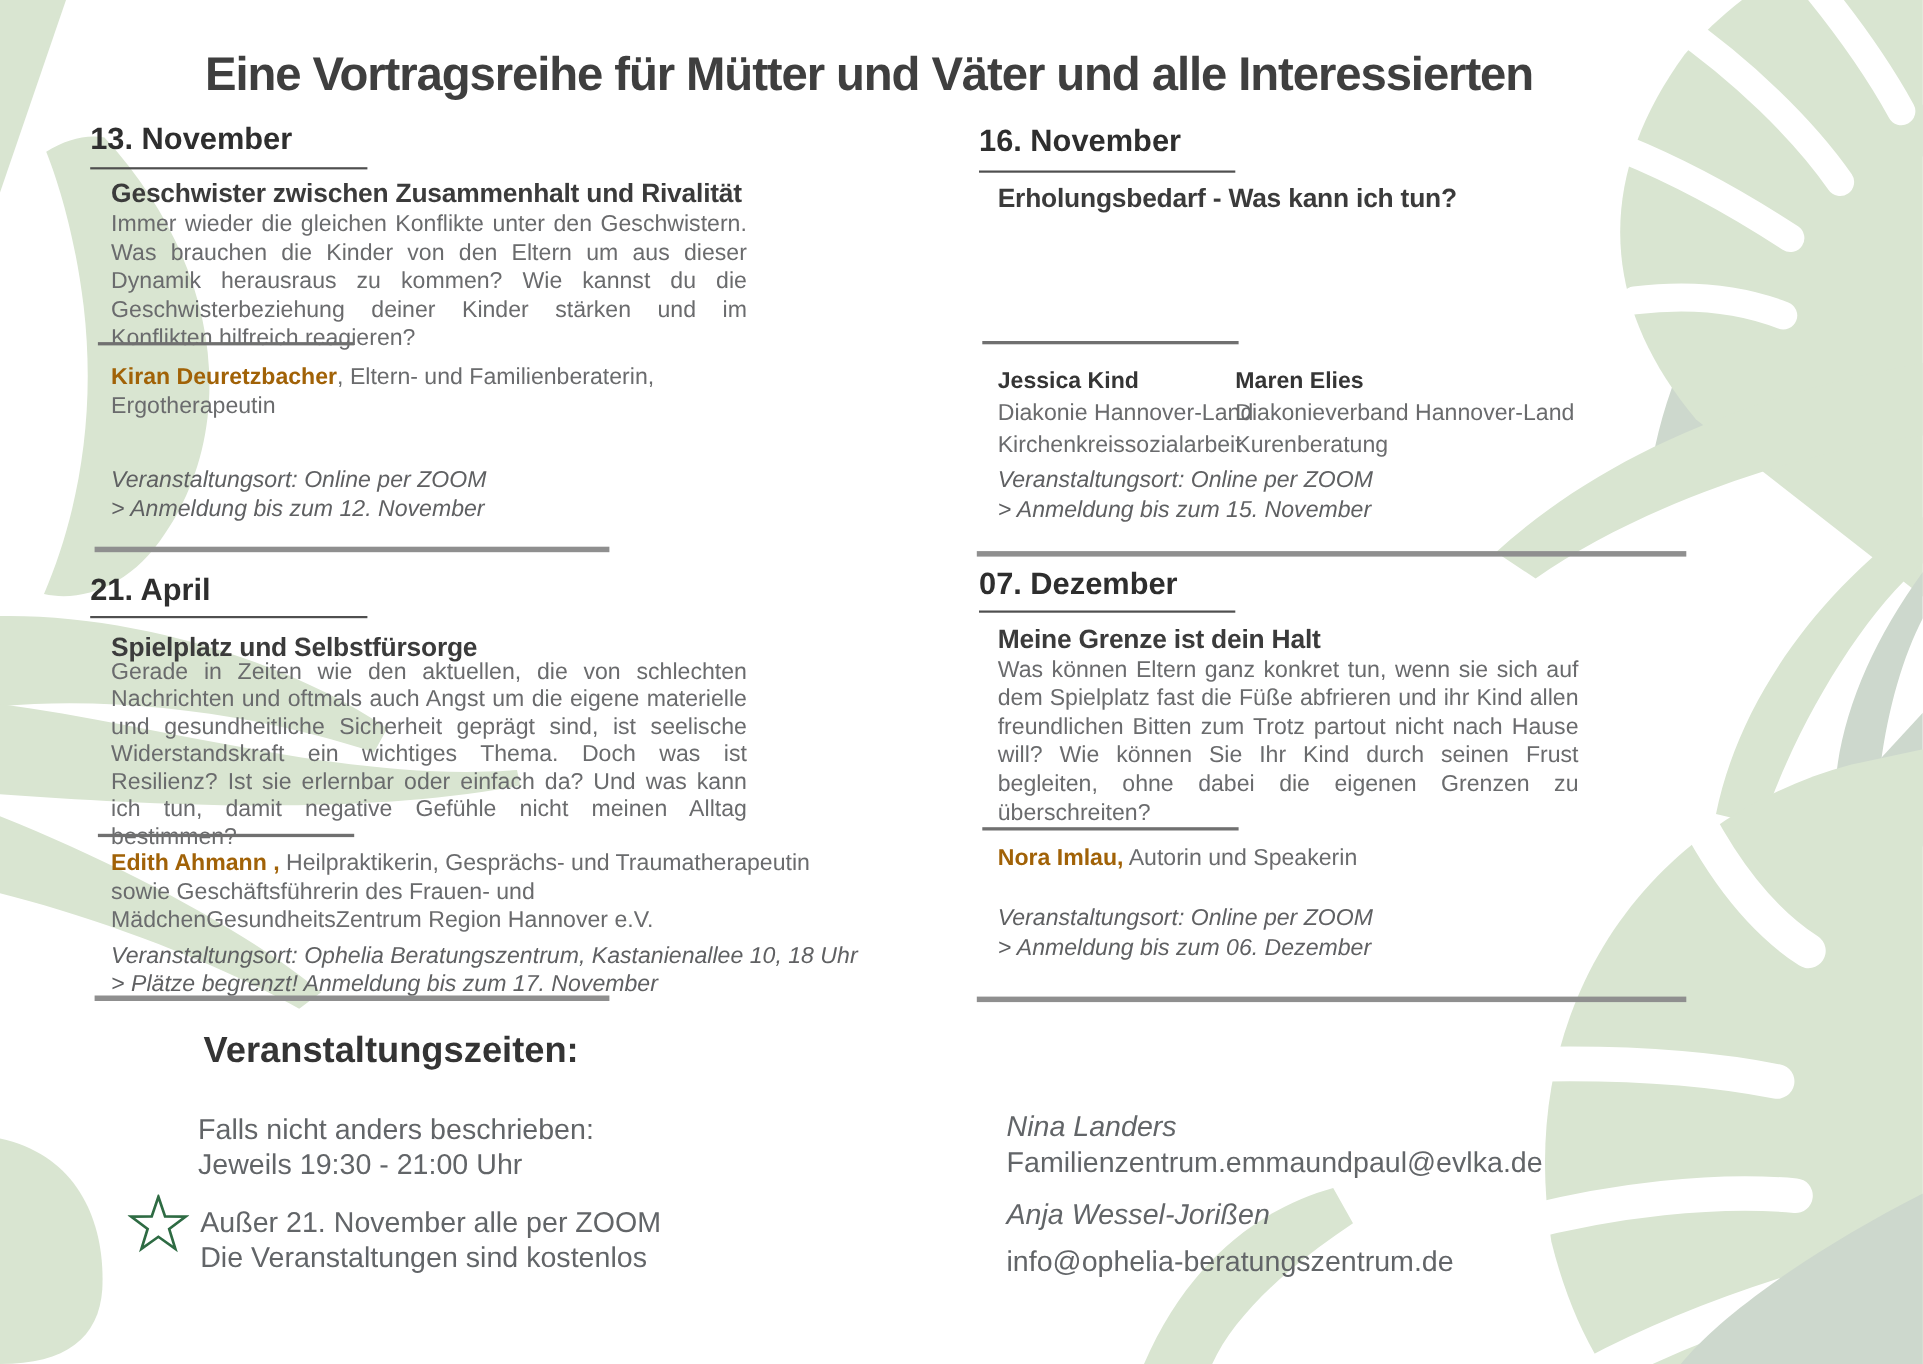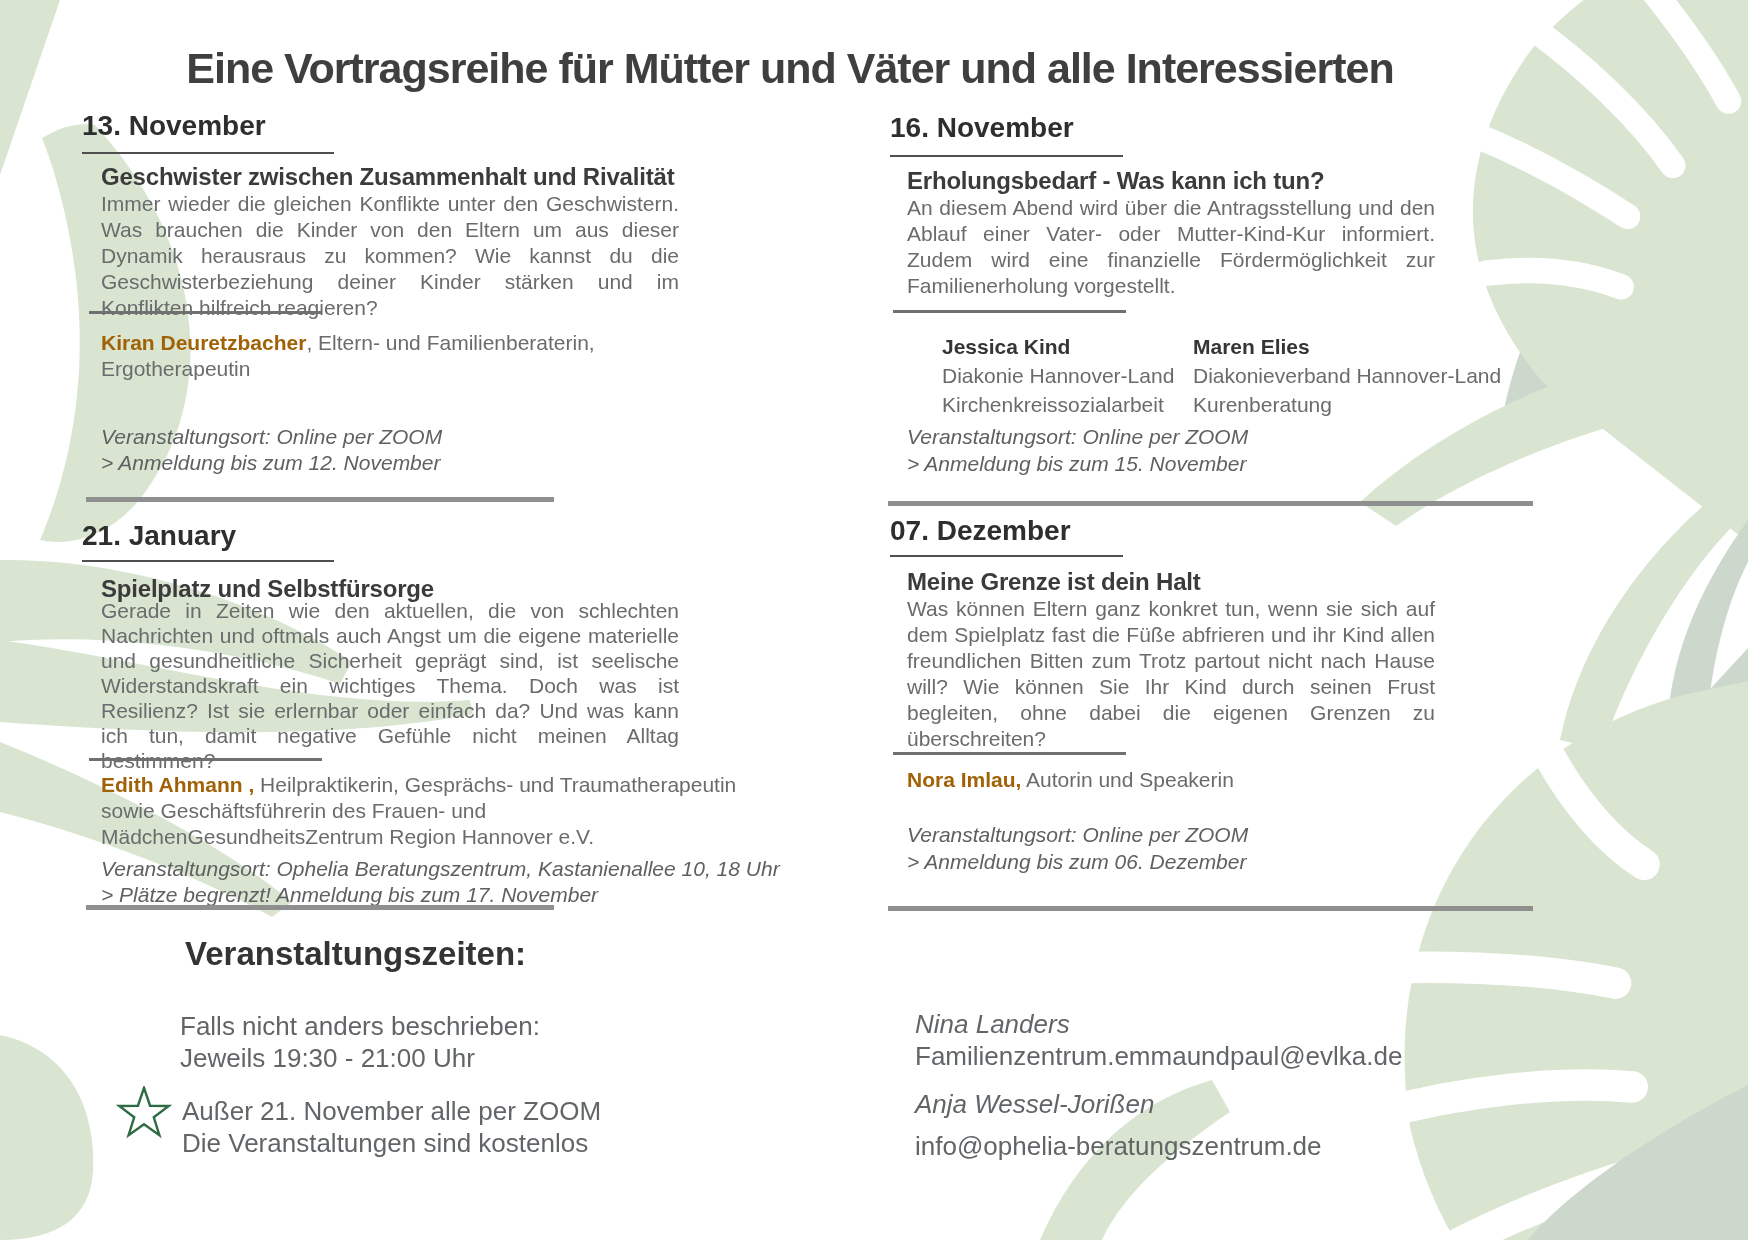--- a/index.html
+++ b/index.html
@@ -23,21 +23,21 @@
   .date{position:absolute;margin:0;font-size:28px;font-weight:700;color:#2e2e2e;white-space:nowrap;}
   .date-rule{position:absolute;height:2px;background:#4f4f4f;}
   .evt-title{position:absolute;margin:0;font-size:24px;font-weight:700;letter-spacing:-0.2px;color:#3b3b3b;white-space:nowrap;}
   .desc{position:absolute;margin:0;font-size:21px;line-height:26px;color:var(--body-color);text-align:justify;}
   .hr-mini{position:absolute;height:3px;background:#707070;width:233px;}
   .hr-thick{position:absolute;height:5px;background:var(--divider-color);z-index:1;}
   .speaker{position:absolute;margin:0;font-size:21px;line-height:26px;color:var(--body-color);}
   .speaker b{color:#a16207;}
   .venue,.reg{position:absolute;margin:0;font-size:21px;line-height:26px;font-style:italic;color:#5f6062;white-space:nowrap;}
   .sp-cols{position:absolute;display:flex;}
-  .sp-col{width:216px;margin-left:35px;}
+  .sp-col{width:216px;}
   .sp-col p{margin:0;font-size:21px;line-height:29px;color:var(--body-color);white-space:nowrap;}
   .sp-col p.sp-name{font-weight:700;color:#353535;}
   .big-head{position:absolute;margin:0;font-size:33px;font-weight:700;color:var(--heading-color);white-space:nowrap;}
   .foot-text{position:absolute;margin:0;font-size:26px;line-height:32px;color:#626568;white-space:nowrap;}
   .foot-italic{font-style:italic;}
   .star{position:absolute;width:56px;height:58px;}
   .star-path{stroke:var(--star-green);stroke-width:2.6;fill:none;stroke-linejoin:miter;}
 </style>
 </head>
 <body>
@@ -83,36 +83,35 @@
     <h3 class="evt-title" style="left:19px;top:53px;">Geschwister zwischen Zusammenhalt und Rivalität</h3>
     <p class="desc" style="left:19px;top:81px;width:578px;">Immer wieder die gleichen Konflikte unter den Geschwistern. Was brauchen die Kinder von den Eltern um aus dieser Dynamik herausraus zu kommen? Wie kannst du die Geschwisterbeziehung deiner Kinder stärken und im Konflikten hilfreich reagieren?</p>
     <div class="hr-mini" style="left:7px;top:201px;"></div>
     <p class="speaker" style="left:19px;top:220px;width:590px;"><b>Kiran Deuretzbacher</b><span>, Eltern- und Familienberaterin, Ergotherapeutin</span></p>
     <p class="venue" style="left:19px;top:314px;">Veranstaltungsort: Online per ZOOM</p>
     <p class="reg" style="left:19px;top:340px;">&gt; Anmeldung bis zum 12. November</p>
   </section>
   <div class="hr-thick" style="left:86px;top:497px;width:468px;"></div>
 
   <section class="event" style="left:82px;top:520px;width:700px;height:390px;">
-    <h2 class="date" style="left:0;top:0;">21. January</h2>
+    <h2 class="date" style="left:0;top:0;">21. April</h2>
     <div class="date-rule" style="left:0;top:40px;width:252px;"></div>
     <h3 class="evt-title" style="left:19px;top:55px;">Spielplatz und Selbstfürsorge</h3>
     <p class="desc" style="left:19px;top:78px;width:578px;line-height:25px;">Gerade in Zeiten wie den aktuellen, die von schlechten Nachrichten und oftmals auch Angst um die eigene materielle und gesundheitliche Sicherheit geprägt sind, ist seelische Widerstandskraft ein wichtiges Thema. Doch was ist Resilienz? Ist sie erlernbar oder einfach da? Und was kann ich tun, damit negative Gefühle nicht meinen Alltag bestimmen?</p>
     <div class="hr-mini" style="left:7px;top:238px;"></div>
     <p class="speaker" style="left:19px;top:252px;width:660px;"><b>Edith Ahmann ,</b><span> Heilpraktikerin, Gesprächs- und Traumatherapeutin sowie Geschäftsführerin des Frauen- und MädchenGesundheitsZentrum Region Hannover e.V.</span></p>
     <p class="venue" style="left:19px;top:336px;">Veranstaltungsort: Ophelia Beratungszentrum, Kastanienallee 10, 18 Uhr</p>
     <p class="reg" style="left:19px;top:362px;">&gt; Plätze begrenzt! Anmeldung bis zum 17. November</p>
   </section>
   <div class="hr-thick" style="left:86px;top:905px;width:468px;"></div>
 
   <section class="event" style="left:888px;top:110px;width:660px;height:390px;">
     <h2 class="date" style="left:2px;top:2px;">16. November</h2>
     <div class="date-rule" style="left:2px;top:45px;width:233px;"></div>
     <h3 class="evt-title" style="left:19px;top:57px;">Erholungsbedarf - Was kann ich tun?</h3>
-    <p class="desc" style="left:19px;top:85px;width:528px;">An diesem Abend wird über die Antragsstellung und den Ablauf einer Vater- oder Mutter-Kind-Kur informiert. Zudem wird eine finanzielle Fördermöglichkeit zur Familienerholung vorgestellt.</p>
     <div class="hr-mini" style="left:5px;top:200px;"></div>
     <div class="sp-cols" style="left:19px;top:222px;">
       <div class="sp-col">
         <p class="sp-name">Jessica Kind</p>
         <p>Diakonie Hannover-Land</p>
         <p>Kirchenkreissozialarbeit</p>
       </div>
       <div class="sp-col">
         <p class="sp-name">Maren Elies</p>
         <p>Diakonieverband Hannover-Land</p>

